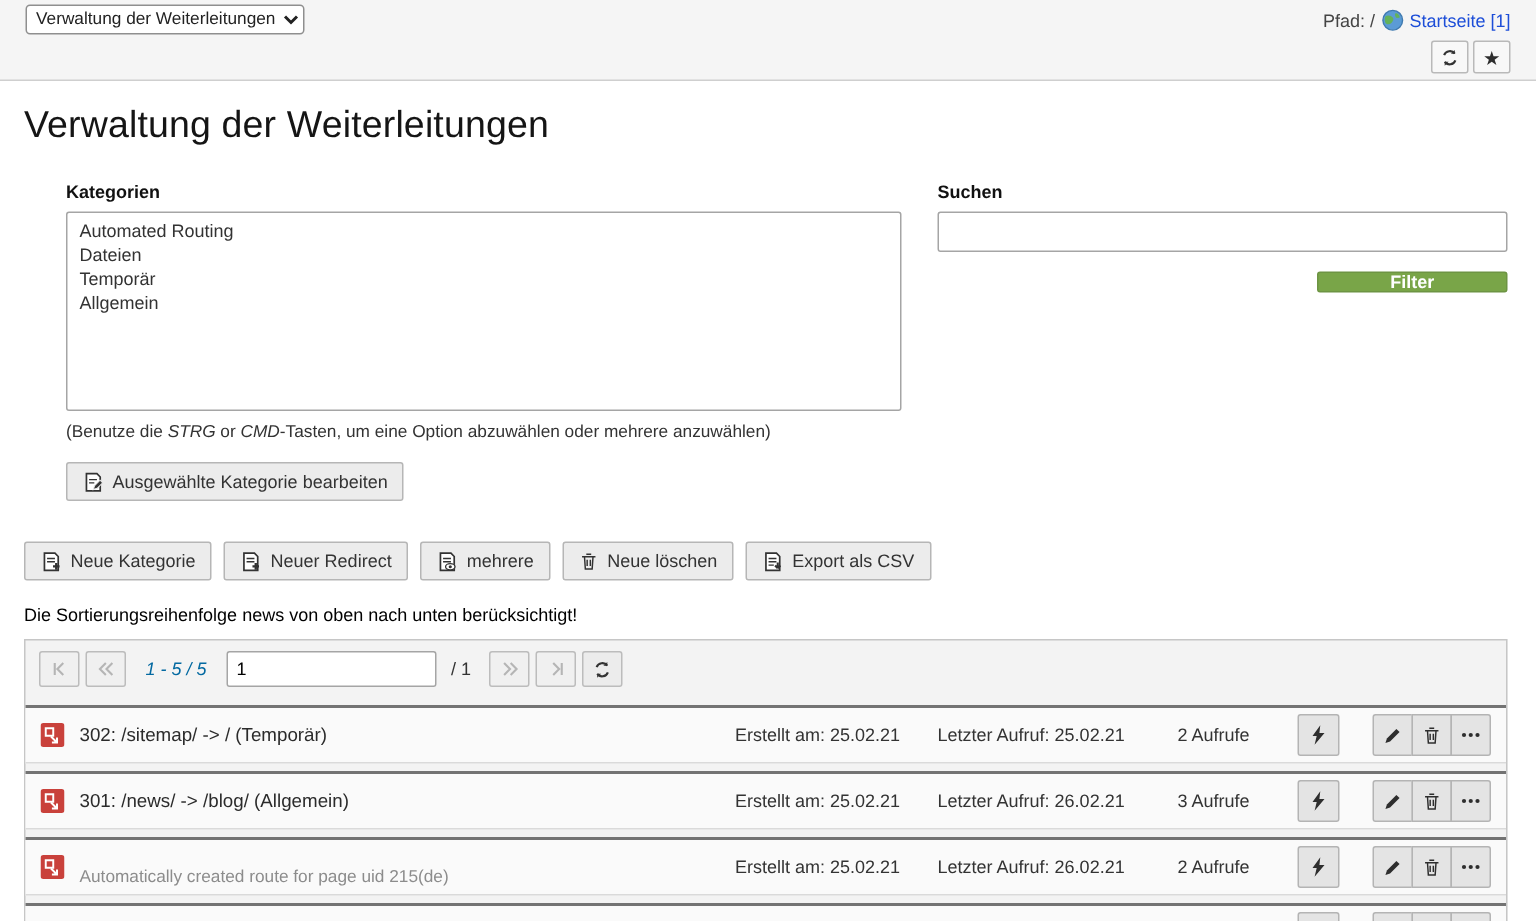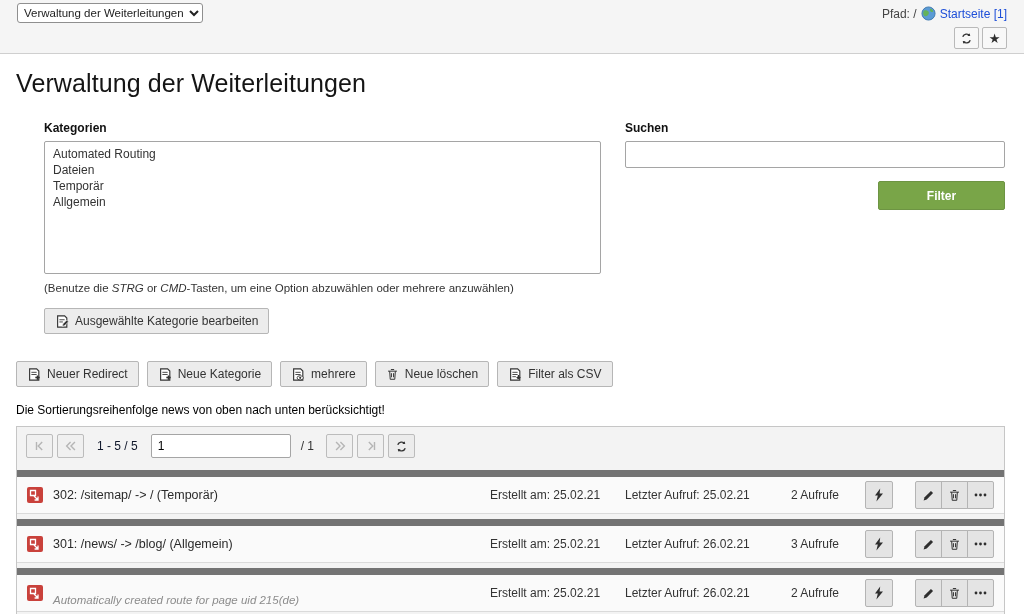--- a/index.html
+++ b/index.html
@@ -47,49 +47,49 @@
     font-family:"Liberation Sans",sans-serif; white-space:nowrap;
   }
   .edit-cat { margin-top:14px; }
   .toolbar { margin-top:27px; display:flex; gap:8px; }
   .search-input {
     width:100%; height:27px; border:1px solid #a5a5a5; border-radius:2px;
     font-size:12px; padding:0 6px; outline:none;
   }
   .filter-btn-row { display:flex; justify-content:flex-end; margin-top:13px; }
   .btn-filter {
-    width:127px; height:29px; background:#79a548; border:1px solid #6d9443; border-radius:2px;
+    width:127px; height:14px; background:#79a548; border:1px solid #6d9443; border-radius:2px;
     color:#fff; font-weight:bold; font-size:12px; cursor:pointer;
     display:flex; align-items:center; justify-content:center;
   }
   .sort-note { margin:16px 0 9px; font-size:12px; color:#000; }
   
   .record-table { border:1px solid #c6c6c6; background:#f3f3f3; }
   .pagination { display:flex; align-items:center; gap:4px; padding:7px 9px; }
   .pg-btn {
     width:27px; height:24px; display:flex; align-items:center; justify-content:center;
     background:#ececec; border:1px solid #bcbcbc; border-radius:2px; cursor:pointer; padding:0;
   }
   .pg-btn.disabled { background:#f0f0f0; }
-  .pg-range { margin:0 9px; color:#0f172a; }
+  .pg-range { margin:0 9px; color:#0369a1;font-style:italic; }
   .pg-input { width:140px; height:24px; border:1px solid #a5a5a5; border-radius:2px; font-size:12px; padding:0 6px; outline:none; }
   .pg-total { margin:0 8px 0 6px; color:#333; }
   .record-row {
     display:flex; align-items:center;
-    background:#fafafa; border-top:7px solid #737373; border-bottom:1px solid #dadada;
+    background:#fafafa; border-top:2px solid #737373; border-bottom:1px solid #dadada;
     margin-top:5px; min-height:33px; padding:4px 10px;
   }
   .rec-icon { width:16px; height:16px; flex:0 0 16px; margin-right:10px; }
   .rec-text { flex:1; min-width:0; padding-right:8px; }
   .rec-title { font-size:12.5px; color:#2b2b2b; }
-  .rec-sub { font-size:11.5px; color:#8c8c8c; font-style:italic; margin-top:14px; }
+  .rec-sub { font-size:11.5px; color:#8c8c8c; margin-top:14px; }
   .rec-sub:empty { display:none; }
   .rec-created { width:135px; flex:0 0 135px; }
   .rec-last { width:160px; flex:0 0 160px; }
-  .rec-hits { width:60px; flex:0 0 60px; text-align:center; margin-right:20px; }
+  .rec-hits { width:60px; flex:0 0 60px; text-align:left; margin-right:20px; }
   .act-btn {
     width:28px; height:28px; display:flex; align-items:center; justify-content:center;
     background:#e4e4e4; border:1px solid #b4b4b4; border-radius:2px; cursor:pointer; padding:0;
   }
   .bolt-btn { margin-right:22px; }
   .btn-group { display:flex; }
   .btn-group .act-btn { width:27px; border-radius:0; }
   .btn-group .act-btn:first-child { border-radius:2px 0 0 2px; }
   .btn-group .act-btn:last-child { border-radius:0 2px 2px 0; }
   .btn-group .act-btn + .act-btn { margin-left:-1px; }
@@ -169,31 +169,31 @@
 
   <div class="toolbar">
     <button class="btn">
       <span>
         <svg width="14" height="15" viewBox="0 0 16 16">
           <path d="M3 1.5h8l2.5 2.5v10.5H3z" fill="#fff" stroke="#333" stroke-width="1.3"></path>
           <path d="M5 5.5h6M5 8h6" stroke="#333" stroke-width="1"></path>
           <path d="M9.5 11.5h5M12 9v5" stroke="#333" stroke-width="1.8"></path>
         </svg>
       </span>
-      <span>Neuer Redirect</span>
+      <span>Neue Kategorie</span>
     </button>
     <button class="btn">
       <span>
         <svg width="14" height="15" viewBox="0 0 16 16">
           <path d="M3 1.5h8l2.5 2.5v10.5H3z" fill="#fff" stroke="#333" stroke-width="1.3"></path>
           <path d="M5 5.5h6M5 8h6" stroke="#333" stroke-width="1"></path>
           <path d="M9.5 11.5h5M12 9v5" stroke="#333" stroke-width="1.8"></path>
         </svg>
       </span>
-      <span>Neue Kategorie</span>
+      <span>Neuer Redirect</span>
     </button>
     <button class="btn">
       <span>
         <svg width="14" height="15" viewBox="0 0 16 16">
           <path d="M3 1.5h8l2.5 2.5v10.5H3z" fill="#fff" stroke="#333" stroke-width="1.3"></path>
           <path d="M5 5.5h6M5 8h6" stroke="#333" stroke-width="1"></path>
           <ellipse cx="10.5" cy="11.8" rx="3.6" ry="2.4" fill="#fff" stroke="#333" stroke-width="1"></ellipse>
           <circle cx="10.5" cy="11.8" r="1.2" fill="#333"></circle>
         </svg>
       </span>
@@ -209,21 +209,21 @@
       <span>Neue löschen</span>
     </button>
     <button class="btn">
       <span>
         <svg width="14" height="15" viewBox="0 0 16 16">
           <path d="M3 1.5h8l2.5 2.5v10.5H3z" fill="#fff" stroke="#333" stroke-width="1.3"></path>
           <path d="M5 5.5h6M5 8h6M5 10.5h4" stroke="#333" stroke-width="1"></path>
           <path d="M12 8.5v4.5M12 13l-2-2.2M12 13l2-2.2" stroke="#333" stroke-width="1.6" fill="none"></path>
         </svg>
       </span>
-      <span>Filter als CSV</span>
+      <span>Export als CSV</span>
     </button>
   </div>
 
   <div class="sort-note">Die Sortierungsreihenfolge news von oben nach unten berücksichtigt!</div>
 
   <div class="record-table">
     <div class="pagination">
       <button class="pg-btn disabled">
         <span>
           <svg width="14" height="14" viewBox="0 0 16 16" fill="none" stroke="#b5b5b5" stroke-width="1.6">

